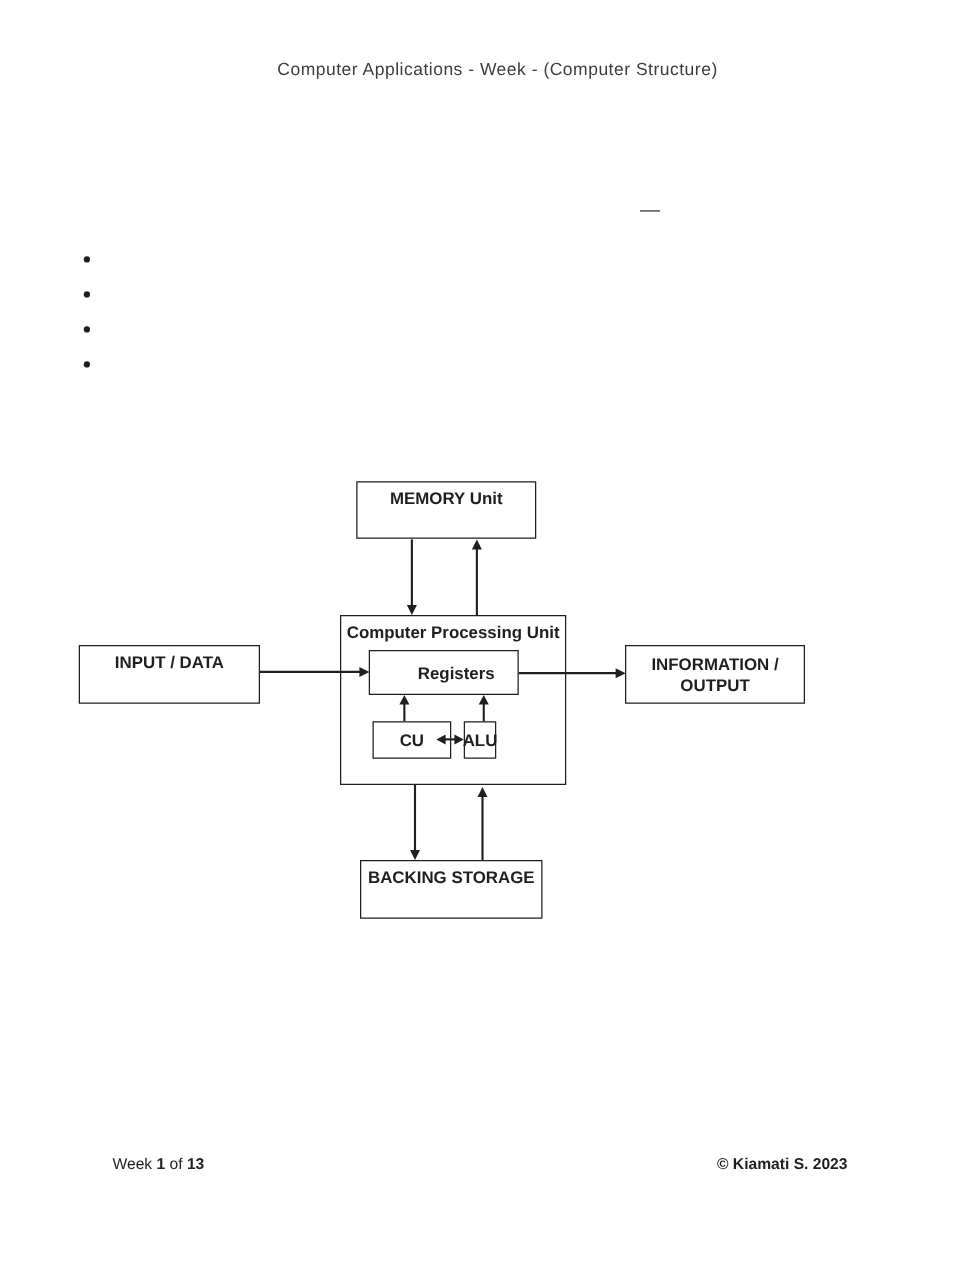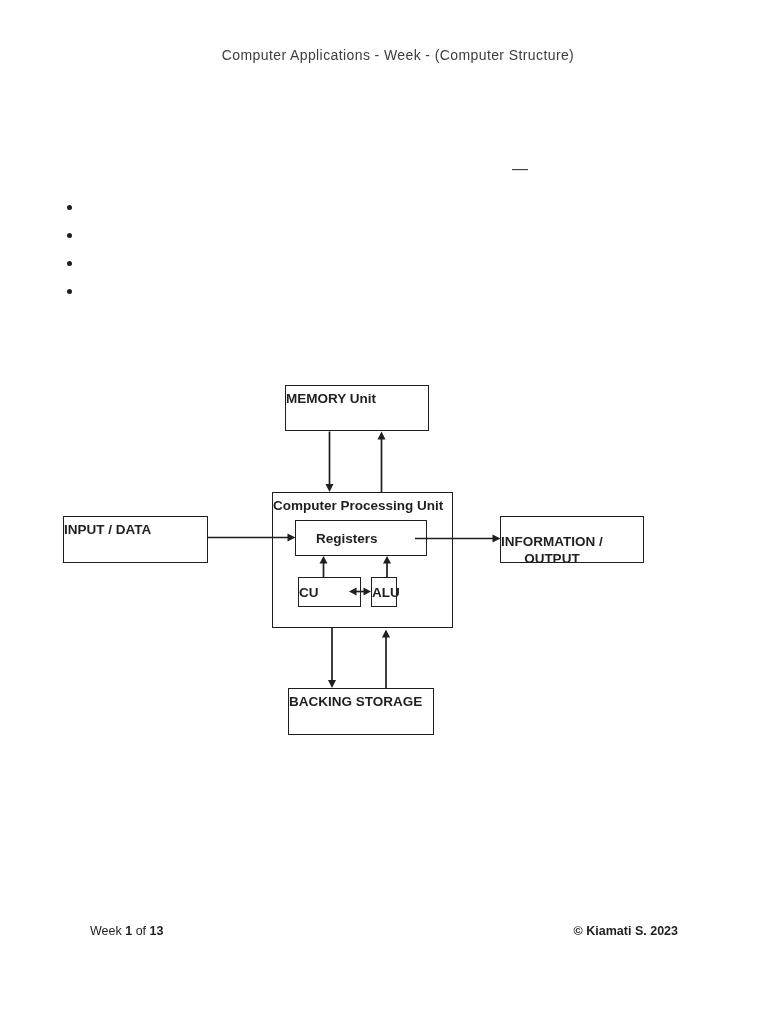--- a/index.html
+++ b/index.html
@@ -45,36 +45,36 @@
   .bullet.b1 { top: 205px; }
   .bullet.b2 { top: 233px; }
   .bullet.b3 { top: 261px; }
   .bullet.b4 { top: 289px; }
 
   
   .dbox {
     border: 1.5px solid var(--ink);
     background: #fff;
     display: flex;
-    justify-content: flex-start;
+    justify-content: center;
     font-weight: bold;
     font-size: 13.5px;
     color: var(--ink);
     text-align: center;
   }
   .top-label { align-items: flex-start; padding-top: 5px; }
   .mid-label { align-items: center; }
 
   .box-memory   { left: 285px; top: 385px; width: 144px; height: 46px; }
   .box-cpu      { left: 272px; top: 492px; width: 181px; height: 136px; }
-  .box-registers{ left: 295px; top: 520px; width: 132px; height: 36px; padding-left: 20px; }
+  .box-registers{ left: 295px; top: 520px; width: 120px; height: 36px; padding-left: 20px; }
   .box-cu       { left: 298px; top: 577px; width: 63px;  height: 30px; }
   .box-alu      { left: 371px; top: 577px; width: 26px;  height: 30px; }
   .box-input    { left: 63px;  top: 516px; width: 145px; height: 47px; }
-  .box-output   { left: 500px; top: 516px; width: 144px; height: 47px; line-height: 17px; padding-top: 16px; }
+  .box-output   { left: 500px; top: 516px; width: 144px; height: 47px; line-height: 17px; padding-top: 6px; }
   .box-backing  { left: 288px; top: 688px; width: 146px; height: 47px; }
   .two-line { white-space: pre-line; }
 
   
   .arrow-layer {
     left: 0; top: 0; width: 768px; height: 1024px;
     color: var(--ink);
     pointer-events: none;
   }
   .arrow-layer line { stroke: currentColor; stroke-width: 1.7px; }

